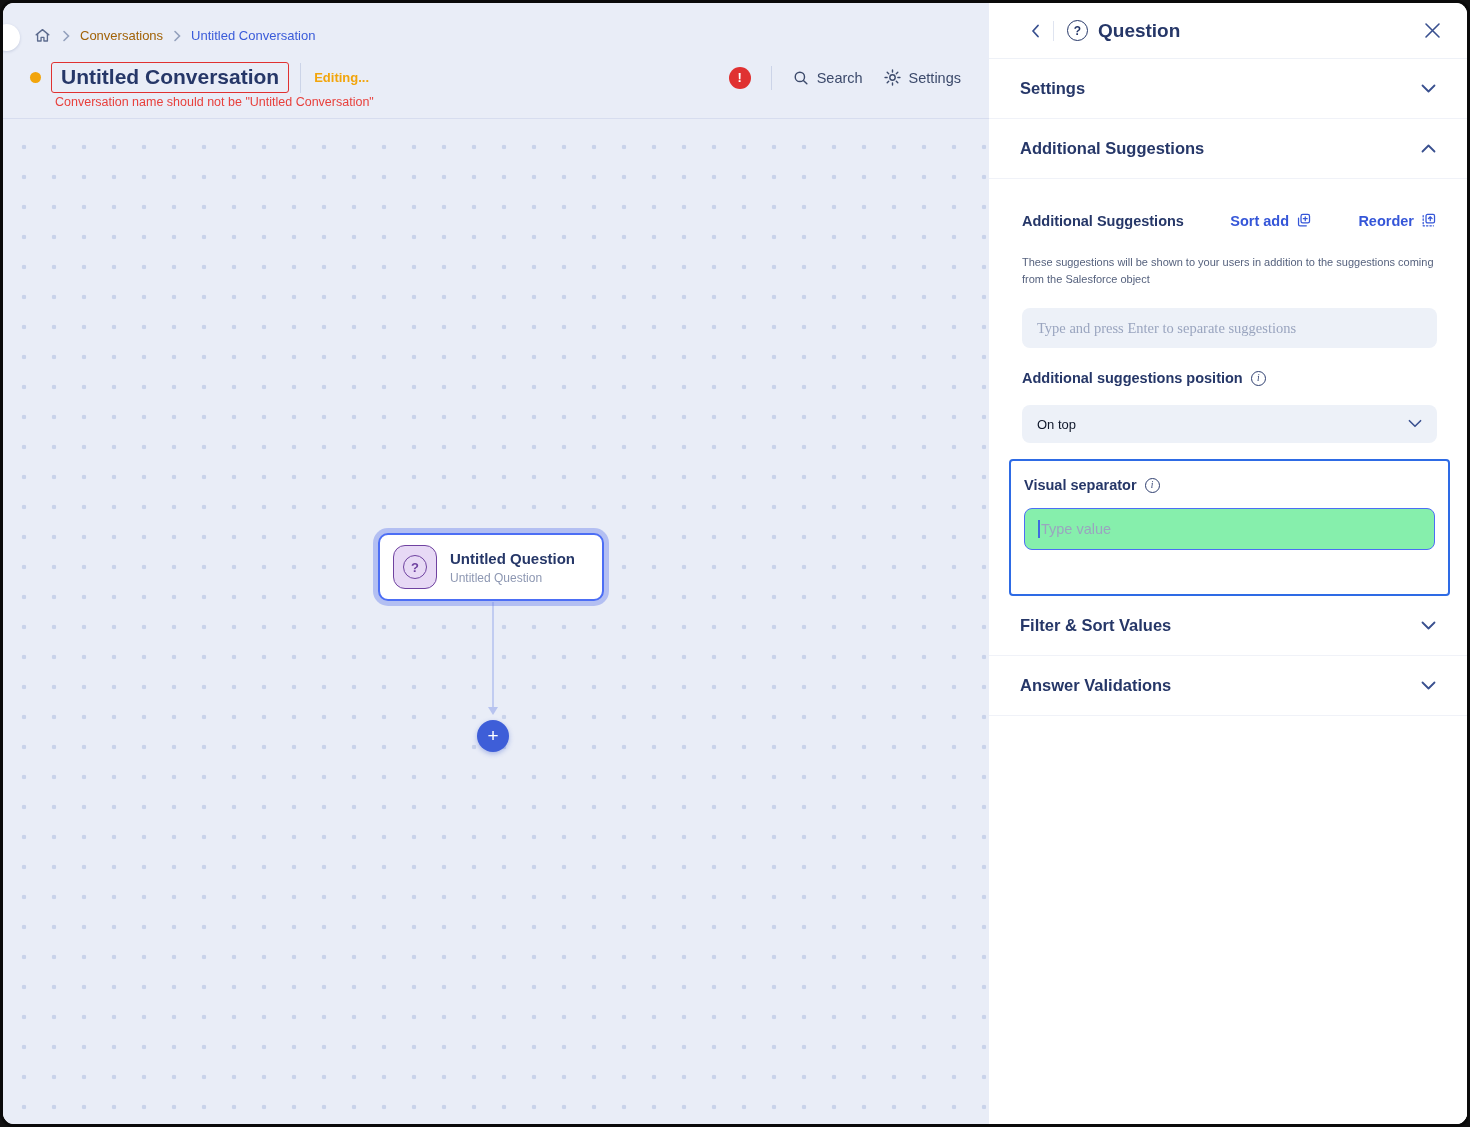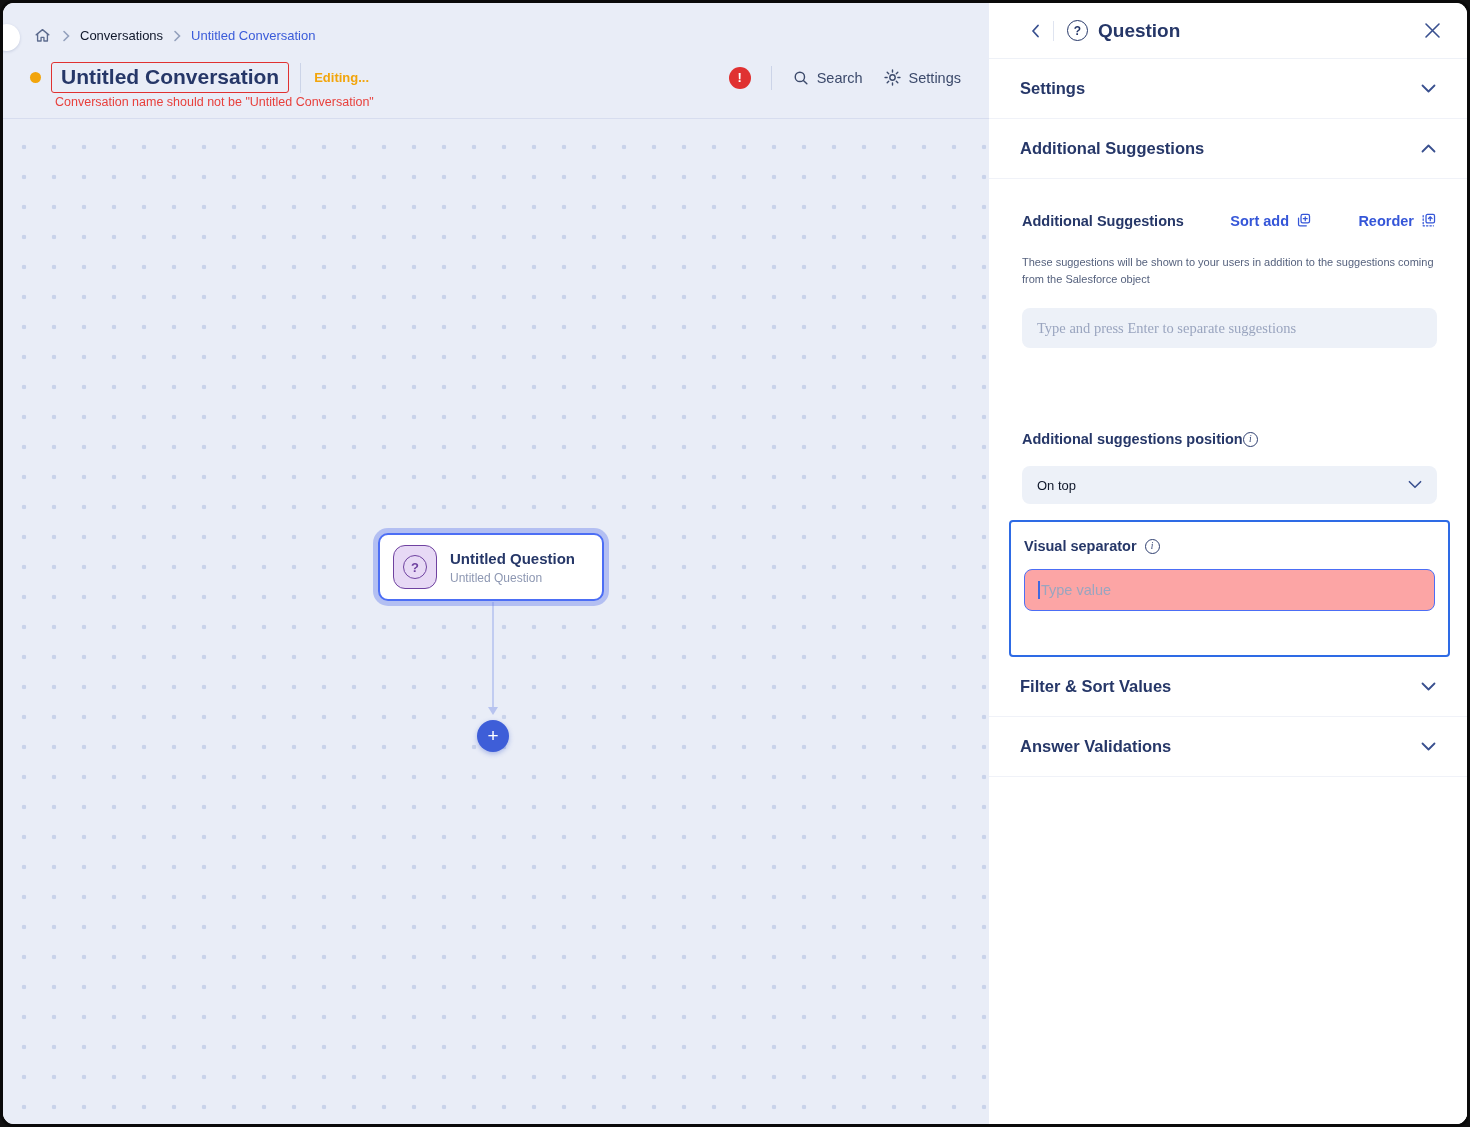--- a/index.html
+++ b/index.html
@@ -4,21 +4,21 @@
 <style>
   * { margin:0; padding:0; box-sizing:border-box; }
   body { font-family:"Liberation Sans", sans-serif; background:#111; }
   .frame { width:1470px; height:1127px; background:#0a0a0a; border-radius:14px; padding:3px; }
   .app { display:flex; width:100%; height:100%; border-radius:11px; overflow:hidden; background:#fff; }
 
   
   .canvas { position:relative; flex:1; background:#e9edf7; overflow:hidden; }
   .canvas-header { position:absolute; top:0; left:0; right:0; height:116px; border-bottom:1px solid #d7ddef; z-index:2; }
   .breadcrumb { position:absolute; top:23px; left:30px; display:flex; align-items:center; gap:10px; font-size:13px; }
-  .crumb-prev { color:#0f172a; cursor:pointer;text-align:right; }
+  .crumb-prev { color:#a16207; cursor:pointer;text-align:right; }
   .crumb-current { color:#3a5bd9; font-weight:500; cursor:pointer; }
   .title-row { position:absolute; top:59px; left:27px; right:28px; display:flex; align-items:center; }
   .status-dot { width:11px; height:11px; border-radius:50%; background:#f2a50c; margin-right:10px; flex:none; }
   .title-box { border:1.5px solid #e03131; border-radius:3px; padding:2px 9px 3px; font-size:21px; font-weight:bold; color:#263768; }
   .title-divider { width:1px; height:30px; background:#ccd4e8; margin-left:11px; }
   .editing { color:#f2a50c; font-size:13px; font-weight:600; margin-left:13px; }
   .header-right { margin-left:auto; display:flex; align-items:center; gap:20px; }
   .error-badge { width:22px; height:22px; border-radius:50%; background:#e03131; color:#fff; font-weight:bold; font-size:13px; display:flex; align-items:center; justify-content:center; cursor:pointer; }
   .v-div { width:1px; height:24px; background:#ccd4e8; }
   .tool-btn { display:flex; align-items:center; gap:7px; color:#3c4a6b; font-size:14.5px; font-weight:400; cursor:pointer; }
@@ -57,32 +57,32 @@
   .section-label { font-size:16.5px; font-weight:bold; color:#263768; }
 
   .content { padding:33px 30px 0 33px; }
   .as-row { display:flex; align-items:center; justify-content:space-between; }
   .as-label { font-size:14.5px; font-weight:bold; color:#263768; }
   .link-btn { display:flex; gap:6px; align-items:center; color:#3556d8; font-weight:bold; font-size:14.5px; cursor:pointer; }
   .desc { margin-top:25px; color:#56627e; font-size:11px; line-height:1.5; max-width:424px; }
   .text-input { margin-top:21px; width:100%; height:40px; background:#edf1f8; border:none; border-radius:8px;
                 padding:0 15px; font-size:14.5px; color:#263768; outline:none; font-family:Liberation Serif, serif; }
   input::placeholder { color:#9aa5bf; }
-  .pos-label-row { margin-top:83px; display:flex; align-items:center; }
+  .pos-label-row { margin-top:22px; display:flex; align-items:center; gap:8px; }
   .info-icon { width:15px; height:15px; border:1.3px solid #2f3f70; border-radius:50%; color:#2f3f70;
                font-size:9.5px; font-style:italic; font-family:"Liberation Serif", serif;
                display:flex; align-items:center; justify-content:center; cursor:pointer; }
   .select { margin-top:19px; position:relative; height:38px; background:#edf1f8; border-radius:8px;
             display:flex; align-items:center; padding:0 15px; font-size:13px; color:#0f172a; cursor:pointer; }
   .select .chev { position:absolute; right:15px; top:14px; }
 
   .highlight-box { margin:16px -13px 0; border:2px solid #2e6be5; border-radius:4px; padding:16px 13px 44px; }
   .vs-label-row { display:flex; align-items:center; gap:8px; }
   .vs-input-wrap { position:relative; margin-top:15px; }
-  .vs-input { width:100%; height:42px; background:#fca5a5; border:1.5px solid #4c6ef5; border-radius:8px;
+  .vs-input { width:100%; height:42px; background:#86efac; border:1.5px solid #4c6ef5; border-radius:8px;
               padding:0 16px; font-size:14.5px; color:#263768; outline:none; font-family:inherit; }
   .caret { position:absolute; left:14px; top:12px; width:1.5px; height:18px; background:#3f6ae0; }
   .panel-rest { flex:1; background:#fff; }
 </style>
 </head>
 <body>
 
 <div class="frame">
 <div class="app">
 

